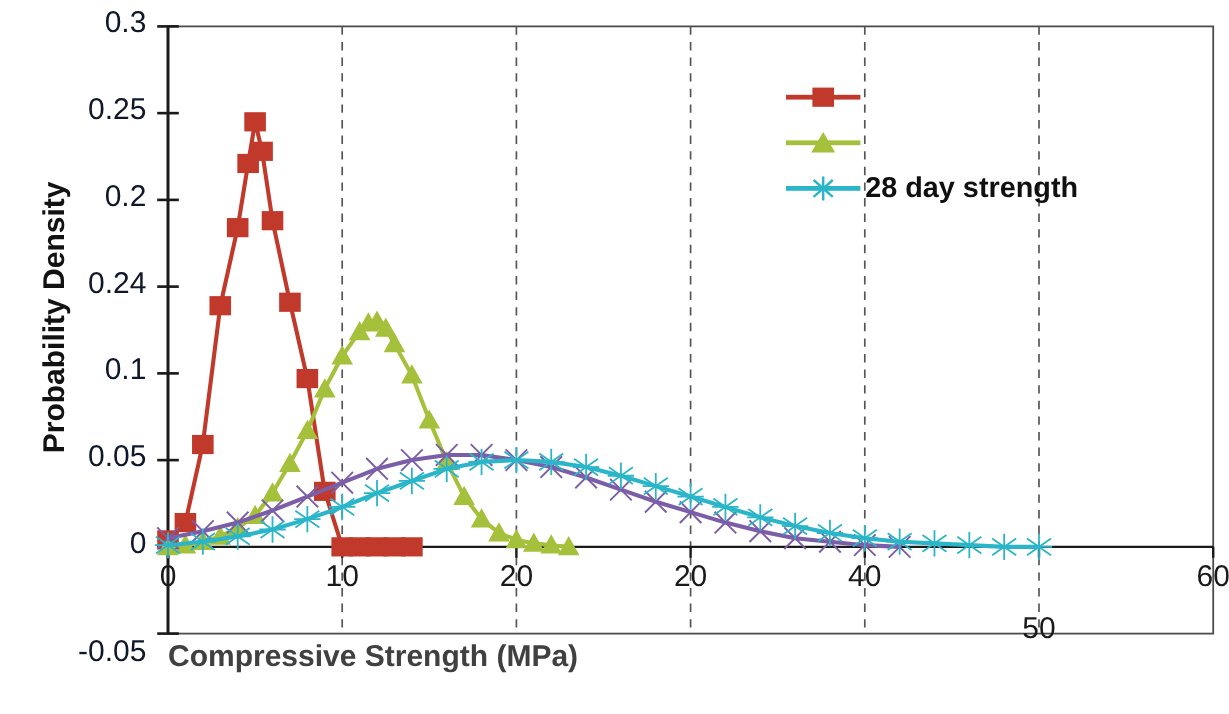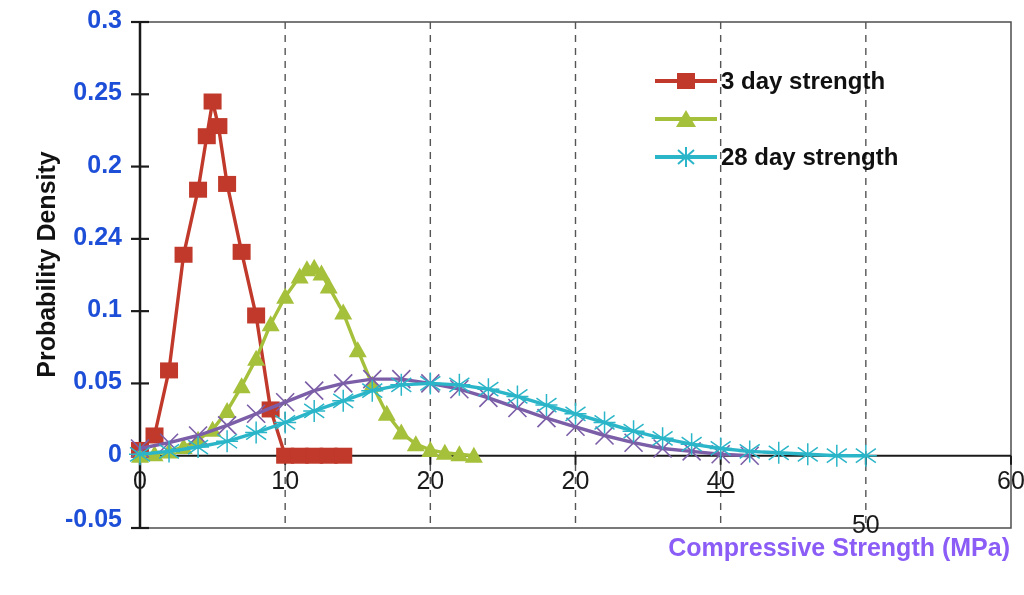--- a/index.html
+++ b/index.html
@@ -7,25 +7,25 @@
   #root{position:relative;width:1024px;height:595px;}
 
   .axis-title-y{
     position:absolute; left:-84px; top:250px; width:260px;
     transform:rotate(-90deg); transform-origin:center center;
     text-align:center; font-size:25px; font-weight:bold; color:#121212;
     letter-spacing:0px;
   }
   .axis-title-x{
     position:absolute; left:140px; top:533px; width:870px;
-    text-align:right; font-size:25px; font-weight:bold; color:#8b5cf6;
+    text-align:left; font-size:25px; font-weight:bold; color:#404040;
   }
   .ytick-label{
     position:absolute; text-align:right; width:110px;
-    font-size:25px; color:#1d4ed8; font-weight:bold;
+    font-size:25px; color:#0f172a; font-weight:normal;
   }
   .xtick-label{
     position:absolute; text-align:center; width:60px;
     font-size:25px; color:#1a1a1a; font-weight:normal;
   }
   .legend{
     position:absolute; left:655px; top:62px; width:330px;
   }
   .legend-row{
     display:flex; align-items:center; height:38px;
@@ -179,41 +179,40 @@
   <div class="axis-title-x">Compressive Strength (MPa)</div>
 
   <div id="ytick-labels">
       <div class="ytick-label" style="left: 12px; top: 5px;">0.3</div>
       <div class="ytick-label" style="left: 12px; top: 77.2857px;">0.25</div>
       <div class="ytick-label" style="left: 12px; top: 149.571px;">0.2</div>
       <div class="ytick-label" style="left: 12px; top: 221.857px;">0.24</div>
       <div class="ytick-label" style="left: 12px; top: 294.143px;">0.1</div>
       <div class="ytick-label" style="left: 12px; top: 366px;">0.05</div>
       <div class="ytick-label" style="left: 12px; top: 438.714px;">0</div>
-      <div class="ytick-label" style="left: 12px; top: 504px;">-0.05</div>
+      <div class="ytick-label" style="left: 12px; top: 529px;">-0.05</div>
     </div>
   <div id="xtick-labels">
       <div class="xtick-label" style="left: 110px; top: 465.714px;">0</div>
       <div class="xtick-label" style="left: 255.167px; top: 465.714px;">10</div>
       <div class="xtick-label" style="left: 400.333px; top: 465.714px;">20</div>
       <div class="xtick-label" style="left: 545.5px; top: 465.714px;">20</div>
-      <div class="xtick-label" style="left: 690.667px; top: 465.714px; text-decoration: underline;">40</div>
+      <div class="xtick-label" style="left: 690.667px; top: 465.714px;">40</div>
       <div class="xtick-label" style="left: 835.833px; top: 465.714px; margin-top: 44px;">50</div>
       <div class="xtick-label" style="left: 981px; top: 465.714px;">60</div>
     </div>
 
   <div class="legend">
     <div class="legend-row">
       <span class="legend-key">
         <span class="legend-line" style="background:#C0392B"></span>
         <svg width="62" height="22" style="position:absolute;left:0;top:0">
           <rect x="22" y="3" width="18" height="16" fill="#C0392B"></rect>
         </svg>
       </span>
-      <span class="legend-label">3 day strength</span>
     </div>
     <div class="legend-row">
       <span class="legend-key">
         <span class="legend-line" style="background:#A5C03A"></span>
         <svg width="62" height="22" style="position:absolute;left:0;top:0">
           <polygon points="31,2 41,19 21,19" fill="#A5C03A"></polygon>
         </svg>
       </span>
     </div>
     <div class="legend-row">

